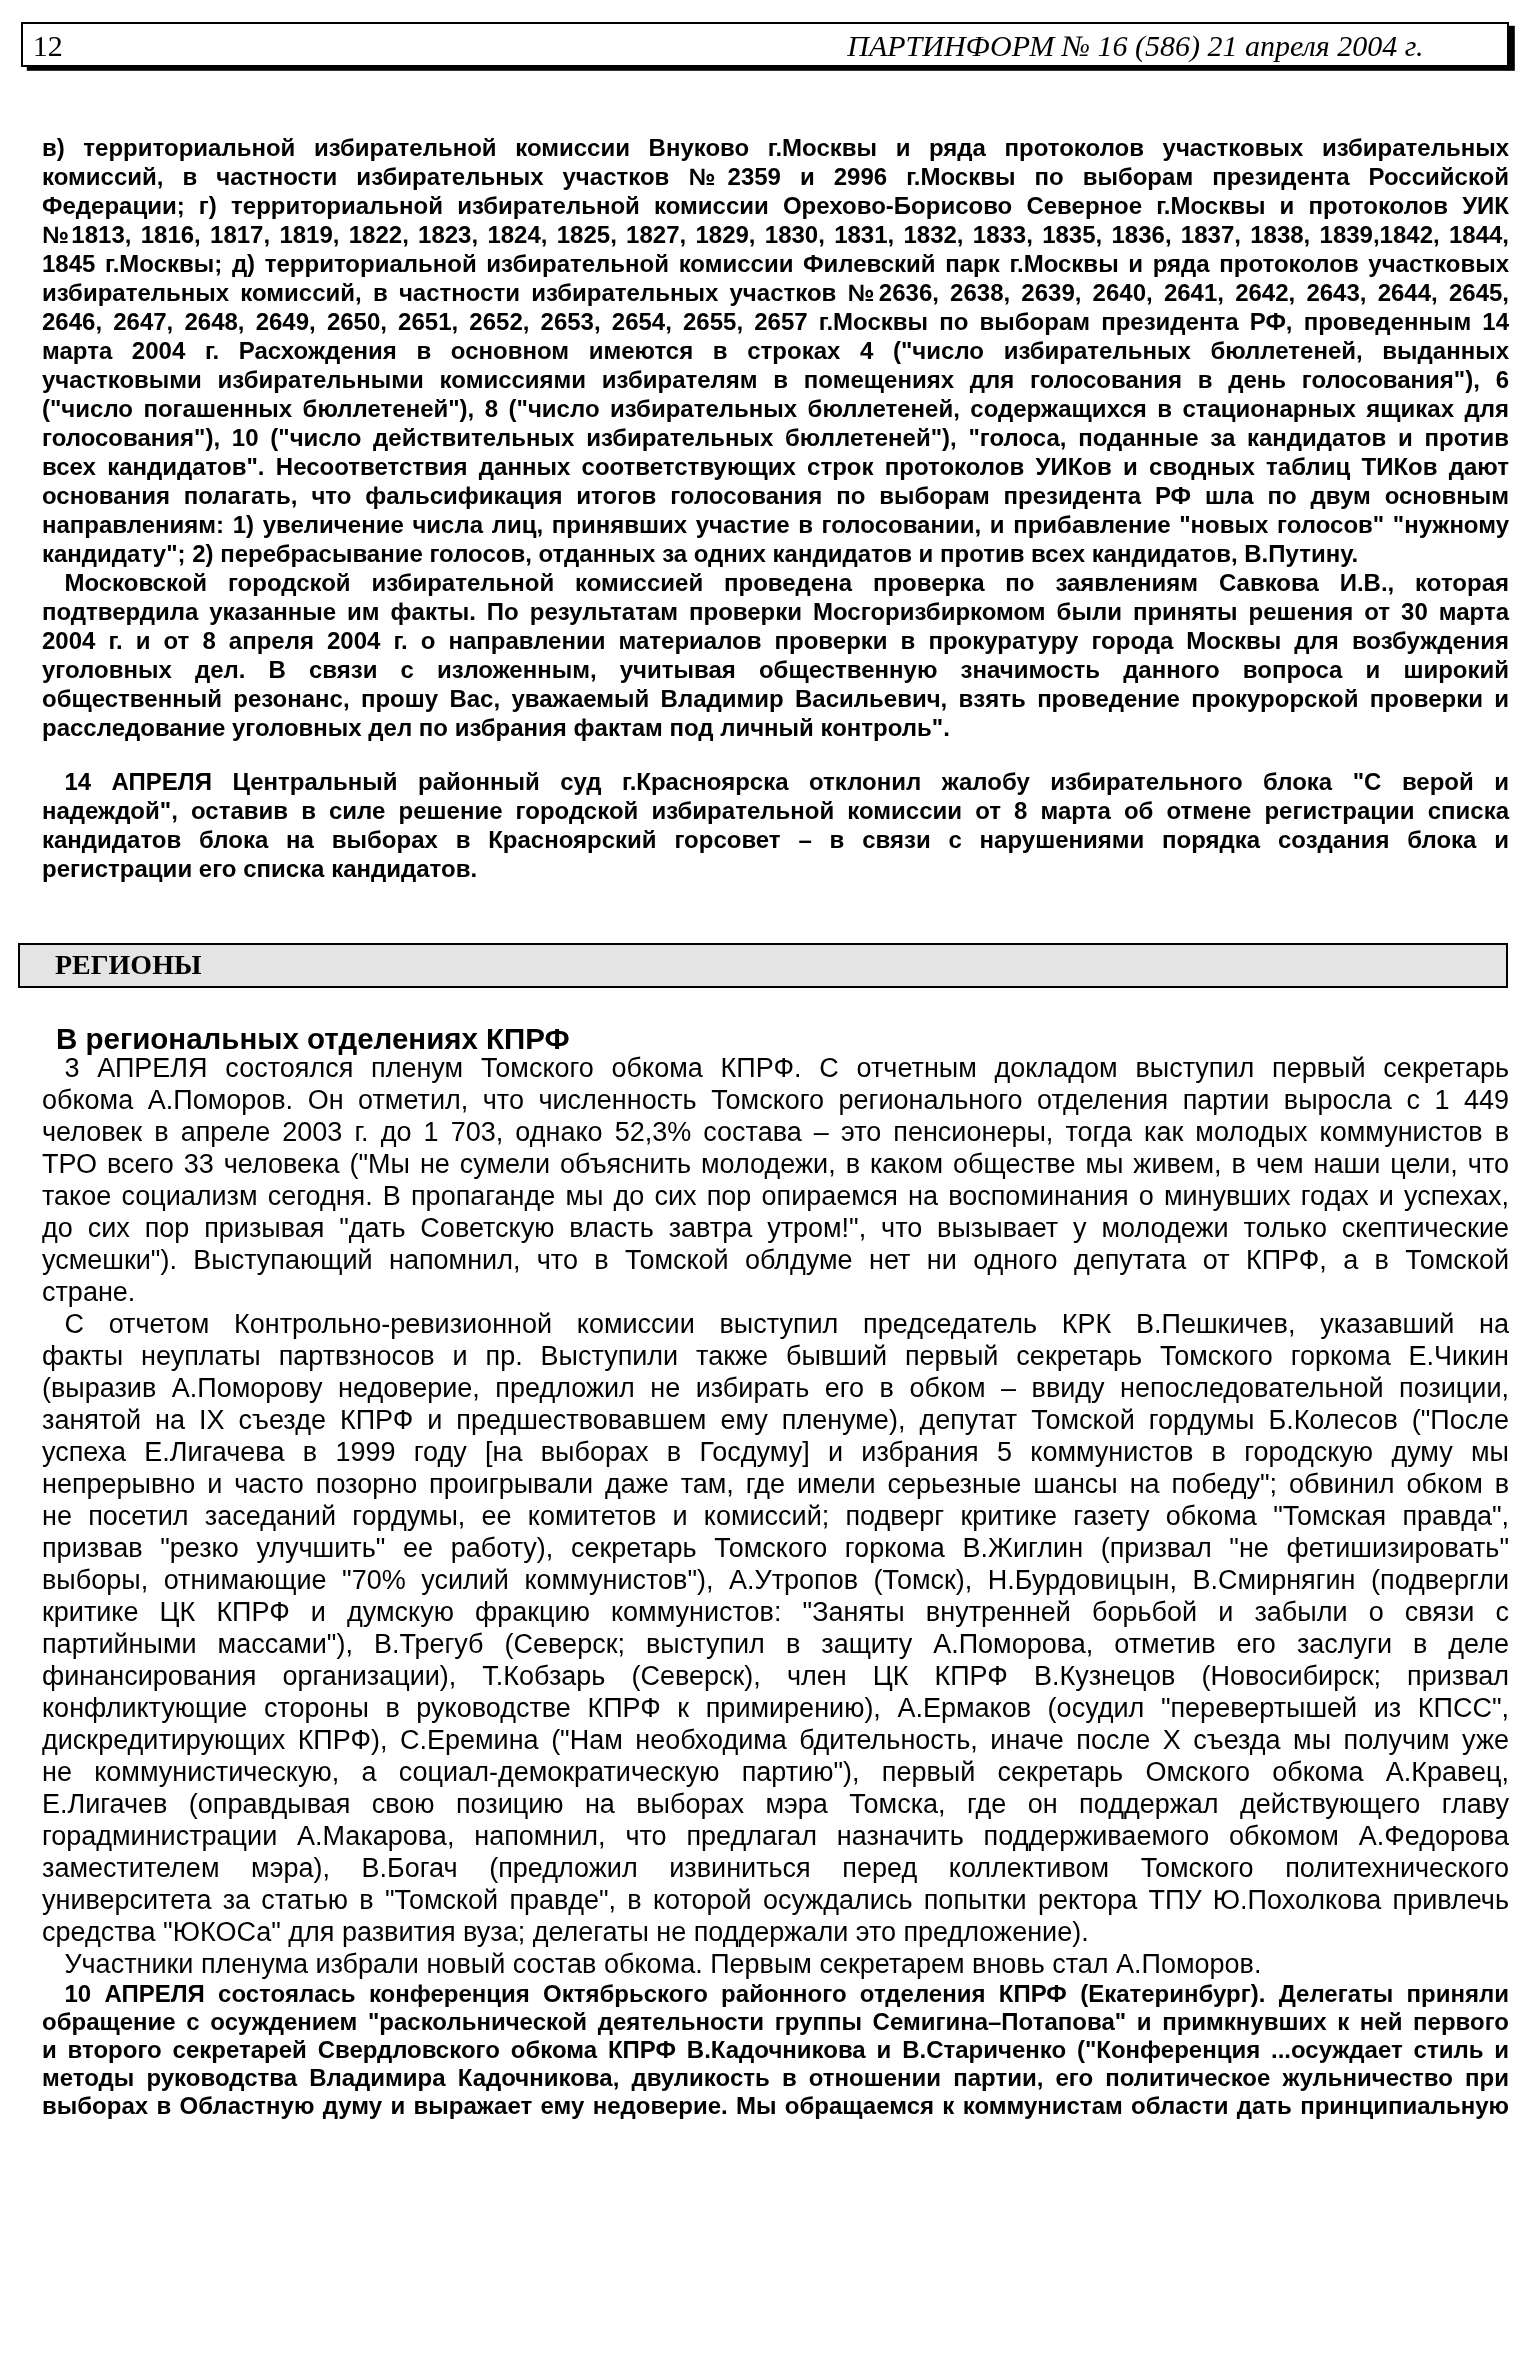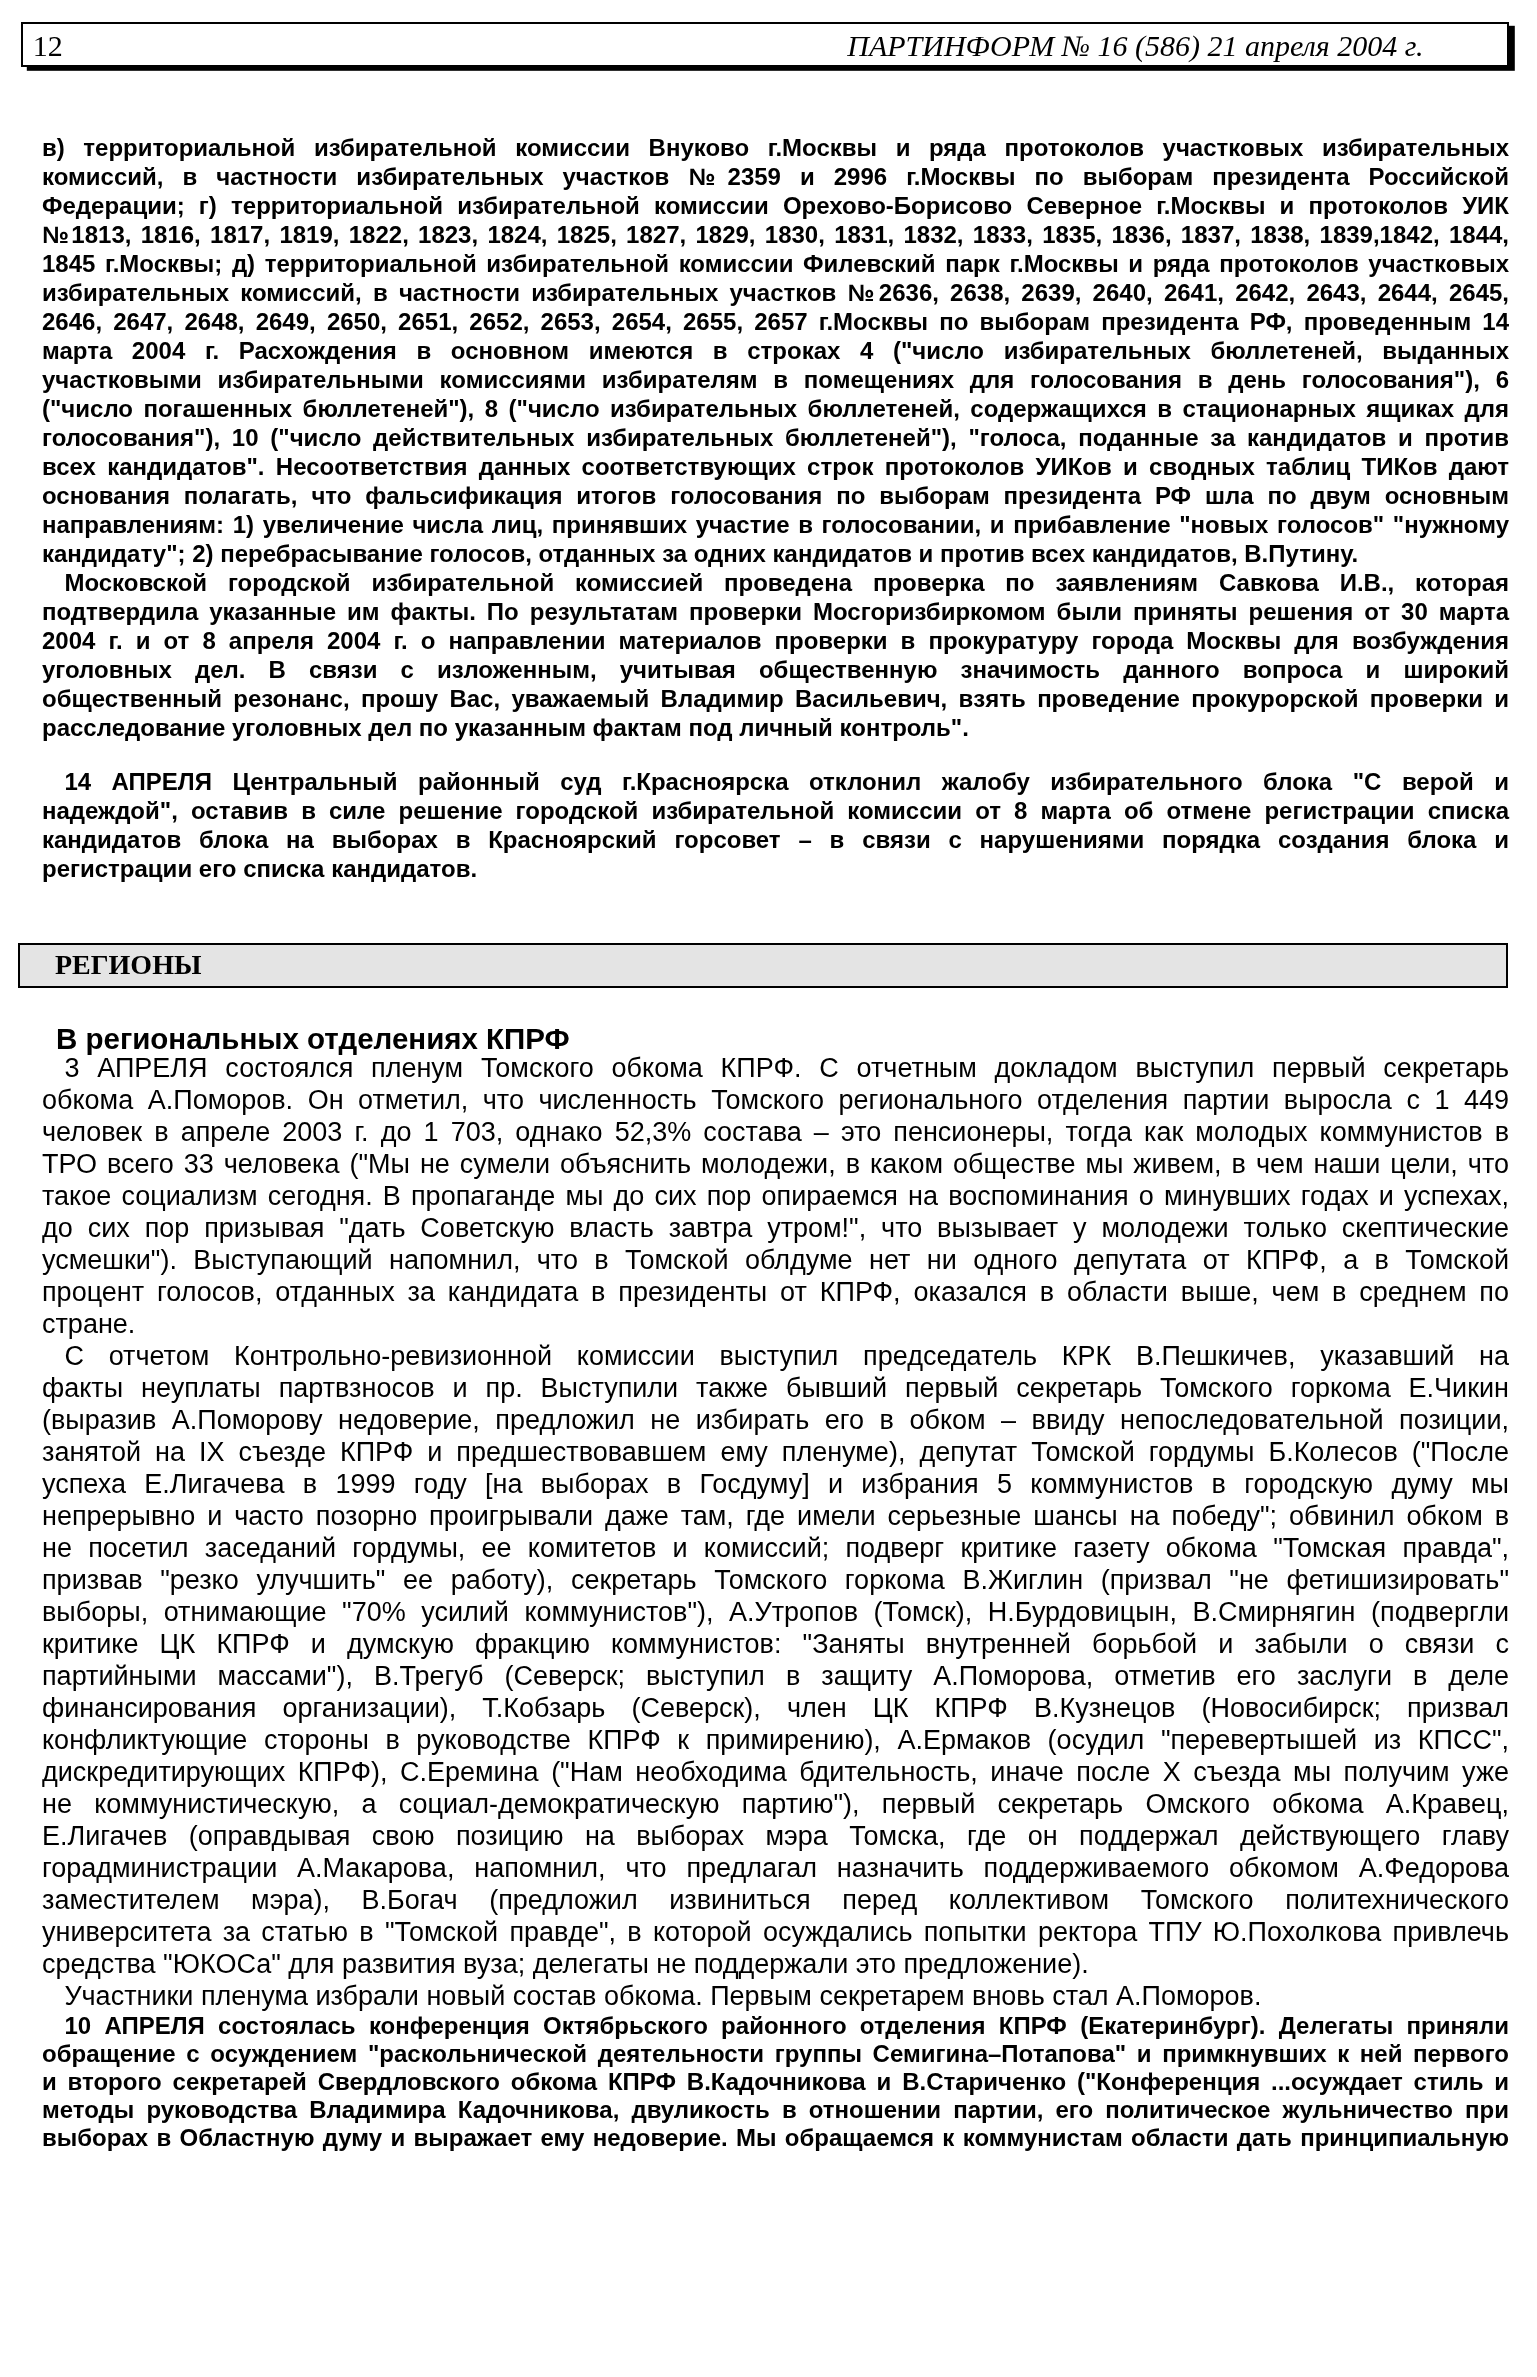--- a/index.html
+++ b/index.html
@@ -61,21 +61,21 @@
       <div class="ln" style="">основания полагать, что фальсификация итогов голосования по выборам президента РФ шла по двум основным</div>
       <div class="ln" style="">направлениям: 1) увеличение числа лиц, принявших участие в голосовании, и прибавление "новых голосов" "нужному</div>
       <div class="ln last" style="">кандидату"; 2) перебрасывание голосов, отданных за одних кандидатов и против всех кандидатов, В.Путину.</div>
     </div>
     <div class="p">
       <div class="ln ind" style="">Московской городской избирательной комиссией проведена проверка по заявлениям Савкова И.В., которая</div>
       <div class="ln" style="">подтвердила указанные им факты. По результатам проверки Мосгоризбиркомом были приняты решения от 30 марта</div>
       <div class="ln" style="">2004 г. и от 8 апреля 2004 г. о направлении материалов проверки в прокуратуру города Москвы для возбуждения</div>
       <div class="ln" style="">уголовных дел. В связи с изложенным, учитывая общественную значимость данного вопроса и широкий</div>
       <div class="ln" style="">общественный резонанс, прошу Вас, уважаемый Владимир Васильевич, взять проведение прокурорской проверки и</div>
-      <div class="ln last" style="">расследование уголовных дел по указанным фактам под личный контроль".</div>
+      <div class="ln last" style="">расследование уголовных дел по избрания фактам под личный контроль".</div>
     </div>
   </div>
 
   <div class="txt b" style="top:767px">
     <div class="p">
       <div class="ln ind" style="">14 АПРЕЛЯ Центральный районный суд г.Красноярска отклонил жалобу избирательного блока "С верой и</div>
       <div class="ln" style="">надеждой", оставив в силе решение городской избирательной комиссии от 8 марта об отмене регистрации списка</div>
       <div class="ln" style="">кандидатов блока на выборах в Красноярский горсовет – в связи с нарушениями порядка создания блока и</div>
       <div class="ln last" style="">регистрации его списка кандидатов.</div>
     </div>
@@ -89,21 +89,20 @@
 
   <div class="txt r" style="top:1052px">
     <div class="p">
       <div class="ln ind" style="">3 АПРЕЛЯ состоялся пленум Томского обкома КПРФ. С отчетным докладом выступил первый секретарь</div>
       <div class="ln" style="">обкома А.Поморов. Он отметил, что численность Томского регионального отделения партии выросла с 1 449</div>
       <div class="ln" style="">человек в апреле 2003 г. до 1 703, однако 52,3% состава – это пенсионеры, тогда как молодых коммунистов в</div>
       <div class="ln" style="">ТРО всего 33 человека ("Мы не сумели объяснить молодежи, в каком обществе мы живем, в чем наши цели, что</div>
       <div class="ln" style="">такое социализм сегодня. В пропаганде мы до сих пор опираемся на воспоминания о минувших годах и успехах,</div>
       <div class="ln" style="">до сих пор призывая "дать Советскую власть завтра утром!", что вызывает у молодежи только скептические</div>
       <div class="ln" style="">усмешки"). Выступающий напомнил, что в Томской облдуме нет ни одного депутата от КПРФ, а в Томской</div>
-      <div class="ln" style="">процент голосов, отданных за кандидата в президенты от КПРФ, оказался в области выше, чем в среднем по</div>
       <div class="ln last" style="">стране.</div>
     </div>
     <div class="p">
       <div class="ln ind" style="">С отчетом Контрольно-ревизионной комиссии выступил председатель КРК В.Пешкичев, указавший на</div>
       <div class="ln" style="">факты неуплаты партвзносов и пр. Выступили также бывший первый секретарь Томского горкома Е.Чикин</div>
       <div class="ln" style="">(выразив А.Поморову недоверие, предложил не избирать его в обком – ввиду непоследовательной позиции,</div>
       <div class="ln" style="">занятой на IX съезде КПРФ и предшествовавшем ему пленуме), депутат Томской гордумы Б.Колесов ("После</div>
       <div class="ln" style="">успеха Е.Лигачева в 1999 году [на выборах в Госдуму] и избрания 5 коммунистов в городскую думу мы</div>
       <div class="ln" style="">непрерывно и часто позорно проигрывали даже там, где имели серьезные шансы на победу"; обвинил обком в</div>
       <div class="ln" style="">не посетил заседаний гордумы, ее комитетов и комиссий; подверг критике газету обкома "Томская правда",</div>

